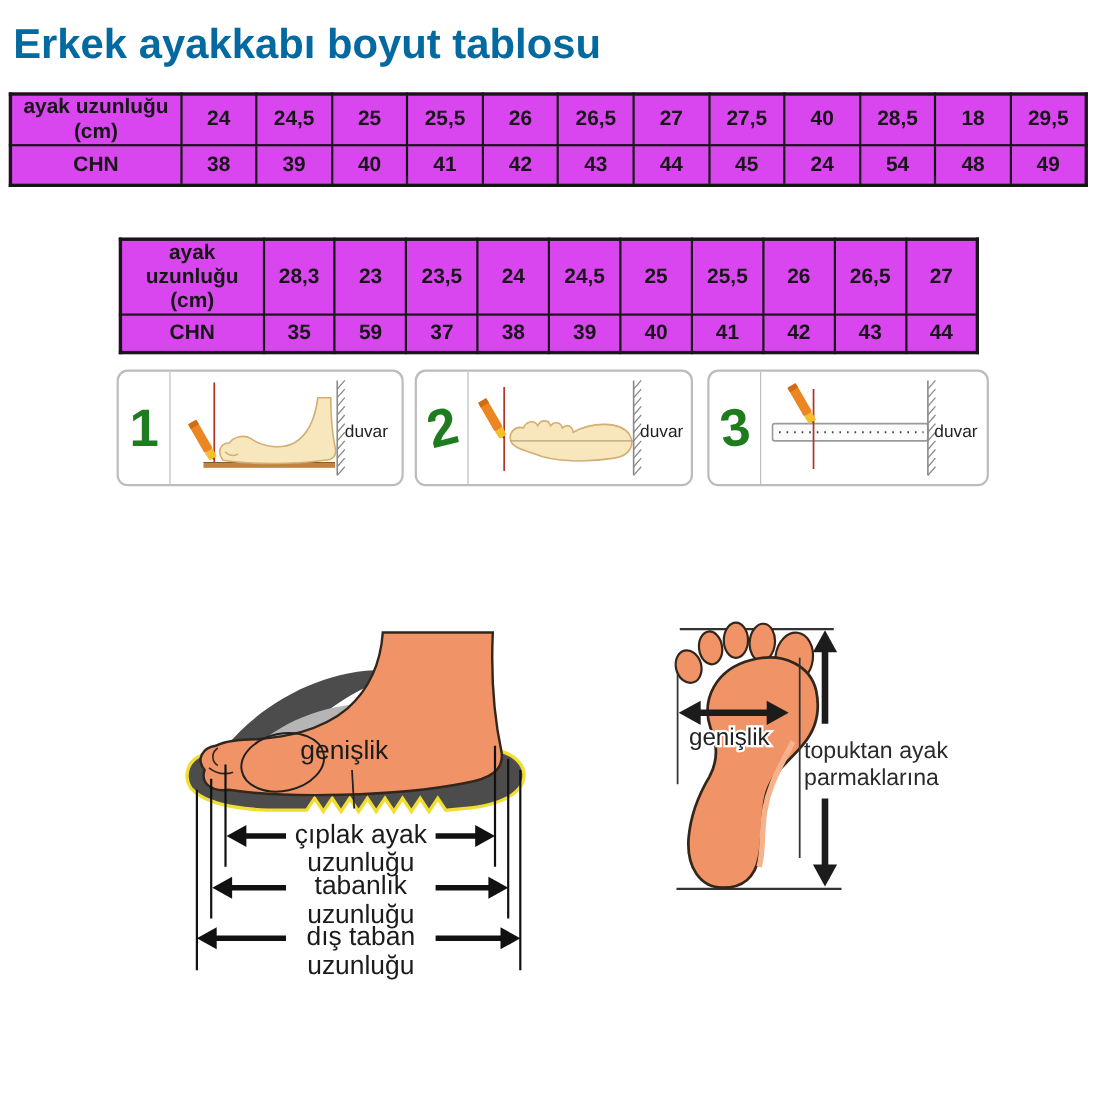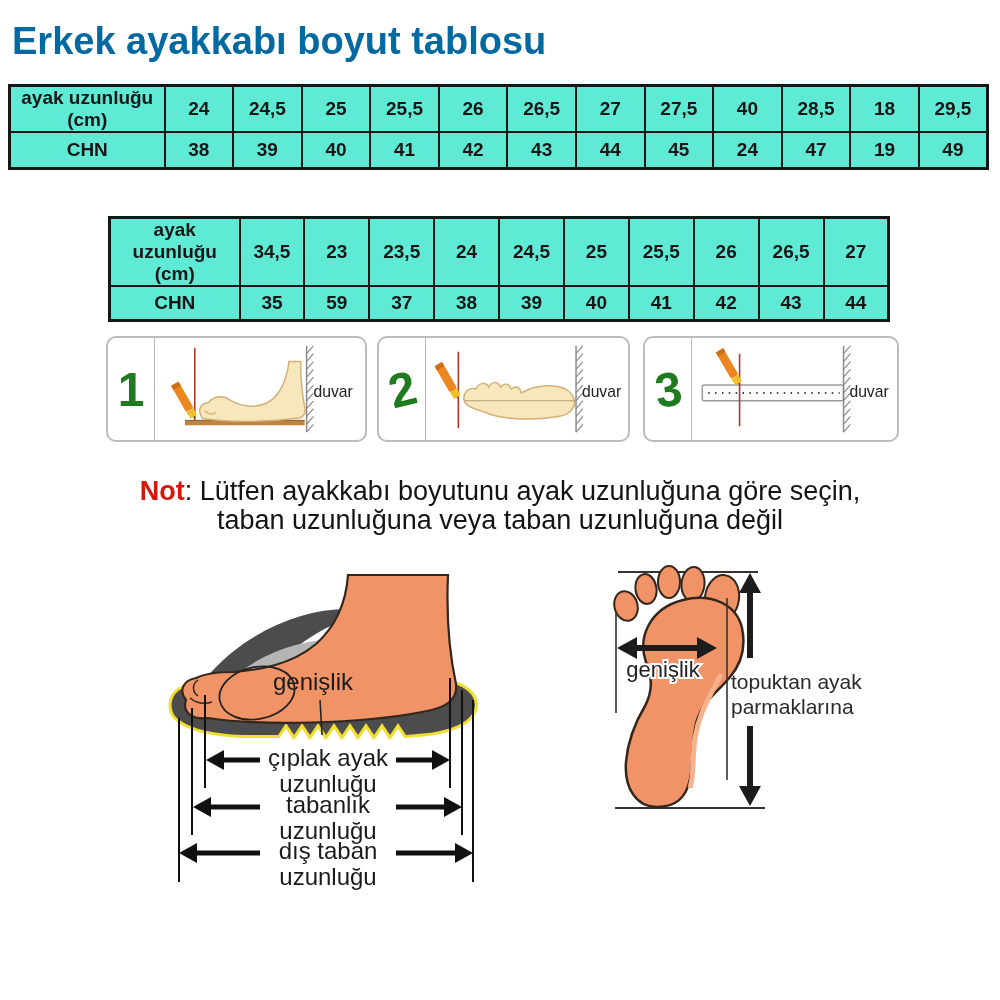--- a/index.html
+++ b/index.html
@@ -5,21 +5,21 @@
   html,body{margin:0;padding:0;background:#fff;}
   .page{position:relative;width:1000px;height:1000px;background:#ffffff;
         font-family:"Liberation Sans",sans-serif;overflow:hidden;}
 
   .title{position:absolute;left:12px;width:100%;
          font-weight:700;color:#0369a1;white-space:nowrap;}
   #title-men{top:20px;font-size:38px;}
   #title-women{top:163px;font-size:34px;}
 
   table.size{position:absolute;border-collapse:collapse;table-layout:fixed;
-             background:#5eead4;border:3px solid #161616;}
+             background:#d946ef;border:3px solid #161616;}
   table.size td{border:2px solid #161616;text-align:center;vertical-align:middle;
                 font-weight:700;font-size:19px;color:#161616;padding:0;}
   #table-men{left:8px;top:84px;width:981px;}
   #table-men td{height:34px;}
   #table-women{left:108px;top:216px;width:782px;}
   #table-women td{height:32px;}
   td.rowhdr{font-size:15px;}
   td.chnhdr{font-size:18px;margin-top:36px;}
 
   .panel{position:absolute;top:336px;height:106px;border:2px solid #bcbcbc;
@@ -76,36 +76,36 @@
       <td class="chnhdr">CHN</td>
       <td>38</td>
       <td>39</td>
       <td>40</td>
       <td>41</td>
       <td>42</td>
       <td>43</td>
       <td>44</td>
       <td>45</td>
       <td>24</td>
-      <td>47</td>
-      <td>19</td>
+      <td>54</td>
+      <td>48</td>
       <td>49</td>
     </tr>
   </tbody>
     </table>
 
 
   <table class="size" id="table-women">
     <colgroup>
         <col style="width:130px">
       </colgroup>
     <tbody>
         <tr>
       <td class="rowhdr">ayak uzunluğu (cm)</td>
-      <td>34,5</td>
+      <td>28,3</td>
       <td>23</td>
       <td>23,5</td>
       <td>24</td>
       <td>24,5</td>
       <td>25</td>
       <td>25,5</td>
       <td>26</td>
       <td>26,5</td>
       <td>27</td>
     </tr>
@@ -187,24 +187,20 @@
         <rect x="10" y="-4.4" width="30" height="8.8" rx="2" fill="#ec8621"></rect>
         <rect x="36" y="-4.4" width="5" height="8.8" fill="#d06c12"></rect>
       </g>
       <line x1="150" y1="8" x2="150" y2="96" stroke="#8a8a8a" stroke-width="1.5"></line>
       <path d="M150 16 l7 -8 M150 24 l7 -8 M150 32 l7 -8 M150 40 l7 -8 M150 48 l7 -8
                M150 56 l7 -8 M150 64 l7 -8 M150 72 l7 -8 M150 80 l7 -8 M150 88 l7 -8 M150 96 l7 -8" stroke="#8a8a8a" stroke-width="1.2" fill="none"></path>
       <text x="156" y="60" font-size="16" fill="#222">duvar</text>
     </svg>
   </div>
 
-  <div class="note">
-    <div><span class="not">Not</span><span>: Lütfen ayakkabı boyutunu ayak uzunluğuna göre seçin,</span></div>
-    <div>taban uzunluğuna veya taban uzunluğuna değil</div>
-  </div>
 
   <svg class="diagram" id="diagram-side" viewBox="0 0 340 335">
 
     <path d="M24 128 C12 132 8 146 15 156 C26 168 52 174 84 175 L118 175
              L126 163 L134 175 L142 163 L150 175 L158 163 L166 175 L174 163 L182 175
              L190 163 L198 175 L206 163 L214 175 L222 163 L230 175 L238 163 L246 175
              L268 173 C292 170 310 162 314 150 C318 138 308 128 294 124
              C220 112 80 112 40 120 C32 122 28 124 24 128 Z" fill="none" stroke="#f0de30" stroke-width="6"></path>
     <path d="M236 120 C248 104 252 88 248 70 C246 58 258 52 266 62 C280 78 290 104 292 128
              L292 140 L240 146 Z" fill="none" stroke="#f0de30" stroke-width="5"></path>

